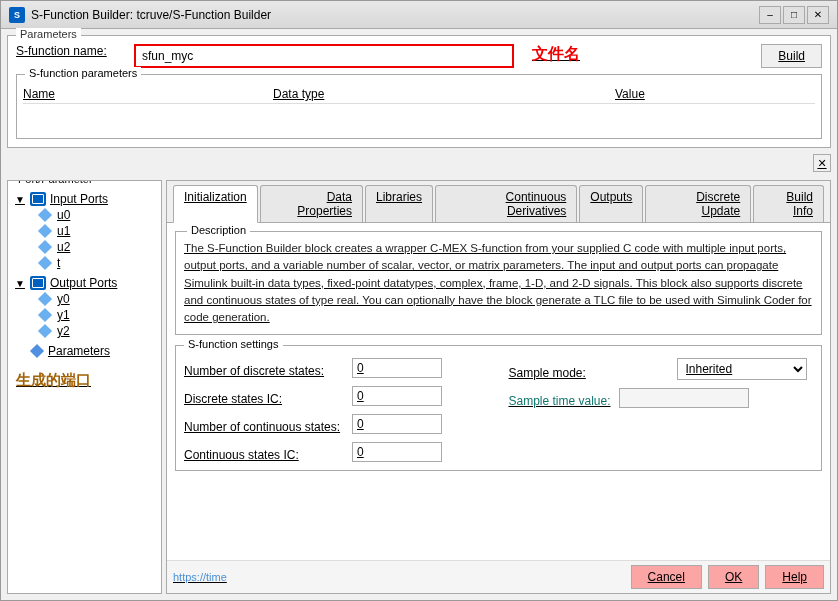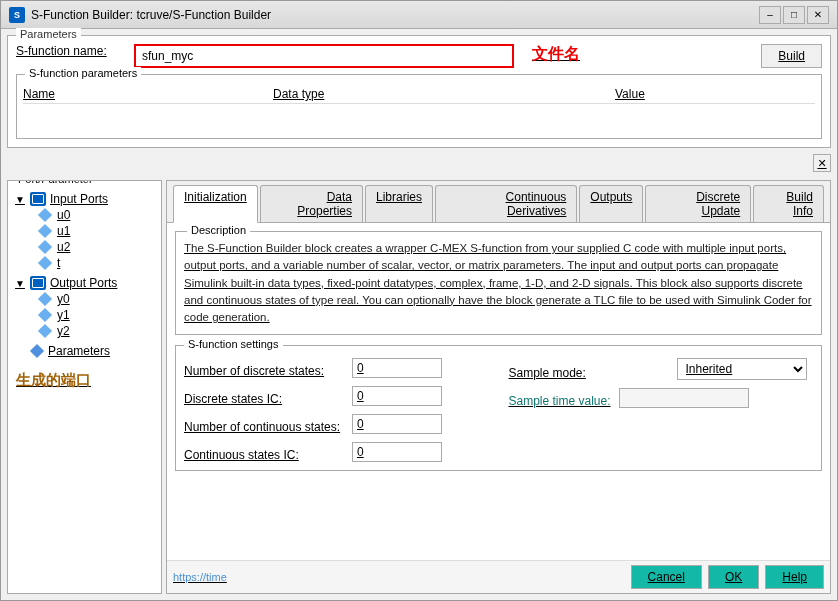--- a/index.html
+++ b/index.html
@@ -378,21 +378,21 @@
     .bottom-buttons {
       display: flex;
       justify-content: flex-end;
       padding: 4px 6px;
       gap: 6px;
       border-top: 1px solid #ddd;
       background: #f5f5f5;
     }
     .bottom-btn {
       padding: 4px 16px;
-      background: #14b8a6;
+      background: #fca5a5;
       border: 1px solid #aaa;
       cursor: pointer;
       font-size: 12px;
     }
     .url-text {
       font-size: 11px;
       color: #4a90d9;
       align-self: center;
       margin-right: auto;
     }

